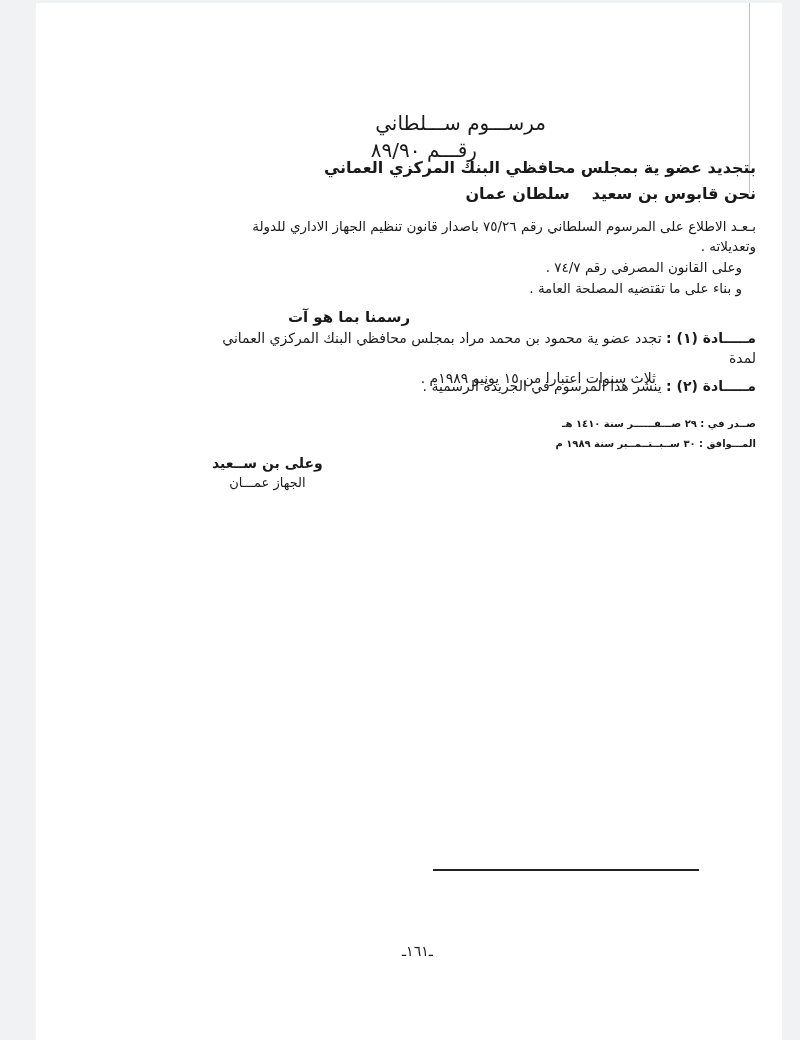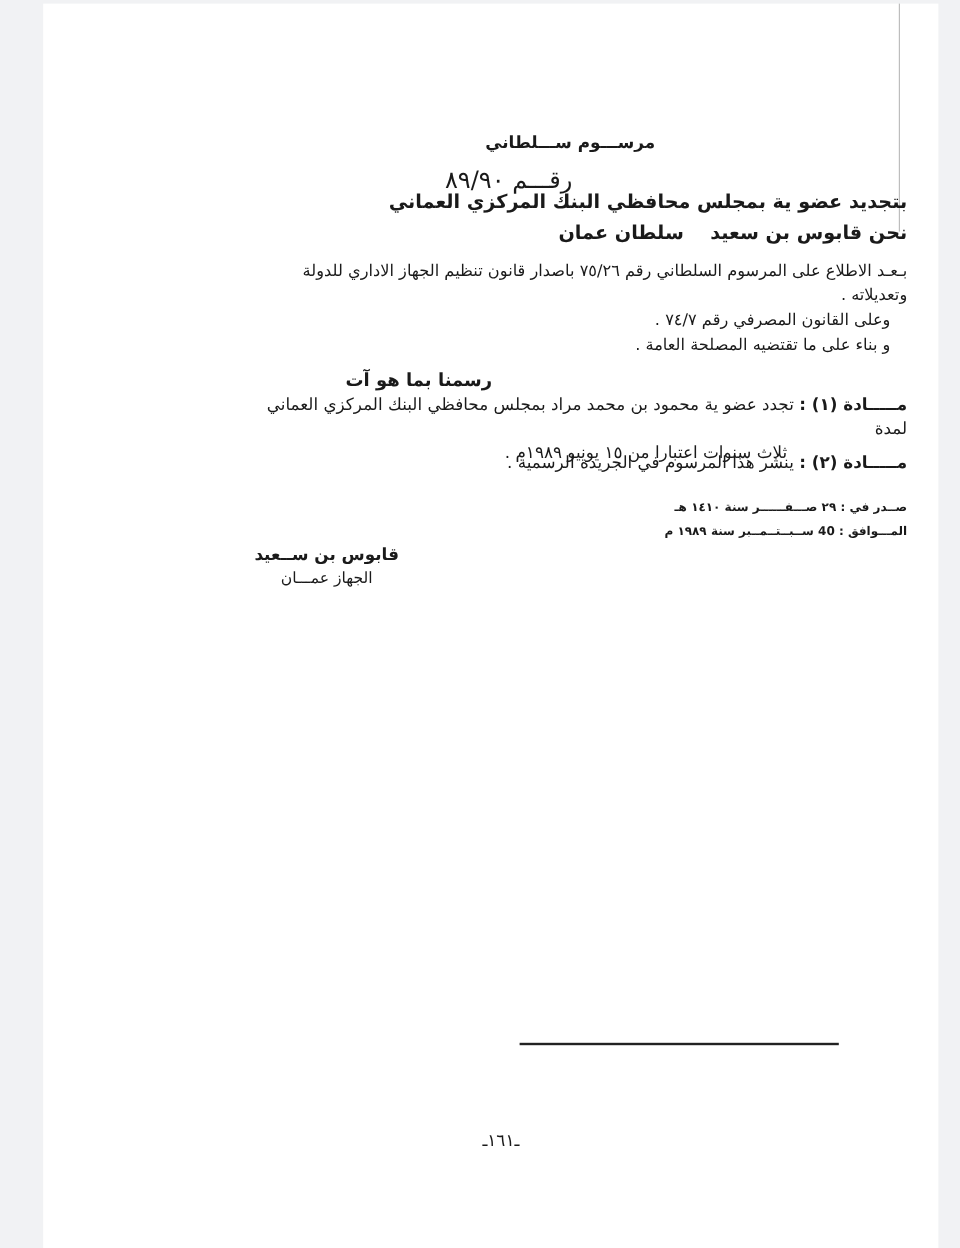--- a/index.html
+++ b/index.html
@@ -33,22 +33,22 @@
     }
     .rtl {
       direction: rtl;
       unicode-bidi: embed;
       position: absolute;
       white-space: nowrap;
     }
     .title {
       right: 236px;
       top: 108px;
-      font-size: 14px;
-      font-weight: bold;
+      font-size: 20px;
+      font-weight: normal;
       letter-spacing: 1px;
     }
     .decree-no {
       right: 305px;
       top: 135px;
       font-size: 20px;
     }
     .subject {
       right: 26px;
       top: 155px;
@@ -153,25 +153,25 @@
     <span class="cont">ثلاث سنوات اعتبارا من ١٥ يونيو ١٩٨٩م .</span>
   </div>
 
   <div class="rtl article a2">
     <span class="label">مـــــادة (٢) :</span>
     <span>ينشر هذا المرسوم في الجريدة الرسمية .</span>
   </div>
 
   <div class="rtl dates">
     <div>صــدر في : ٢٩ صـــفــــــر سنة ١٤١٠ هـ</div>
-    <div>المـــوافق : 40 ســبــتــمــبر سنة ١٩٨٩ م</div>
+    <div>المـــوافق : ٣٠ ســبــتــمــبر سنة ١٩٨٩ م</div>
   </div>
 
   <div class="rtl sig">
-    <span class="name">قابوس بن ســعيد</span>
+    <span class="name">وعلى بن ســعيد</span>
     <span class="role">الجهاز عمـــان</span>
   </div>
 
   <div class="rule"></div>
 
   <div class="rtl footnote">
   </div>
 
   <div class="rtl page-no">ـ١٦١ـ</div>
 </div>

